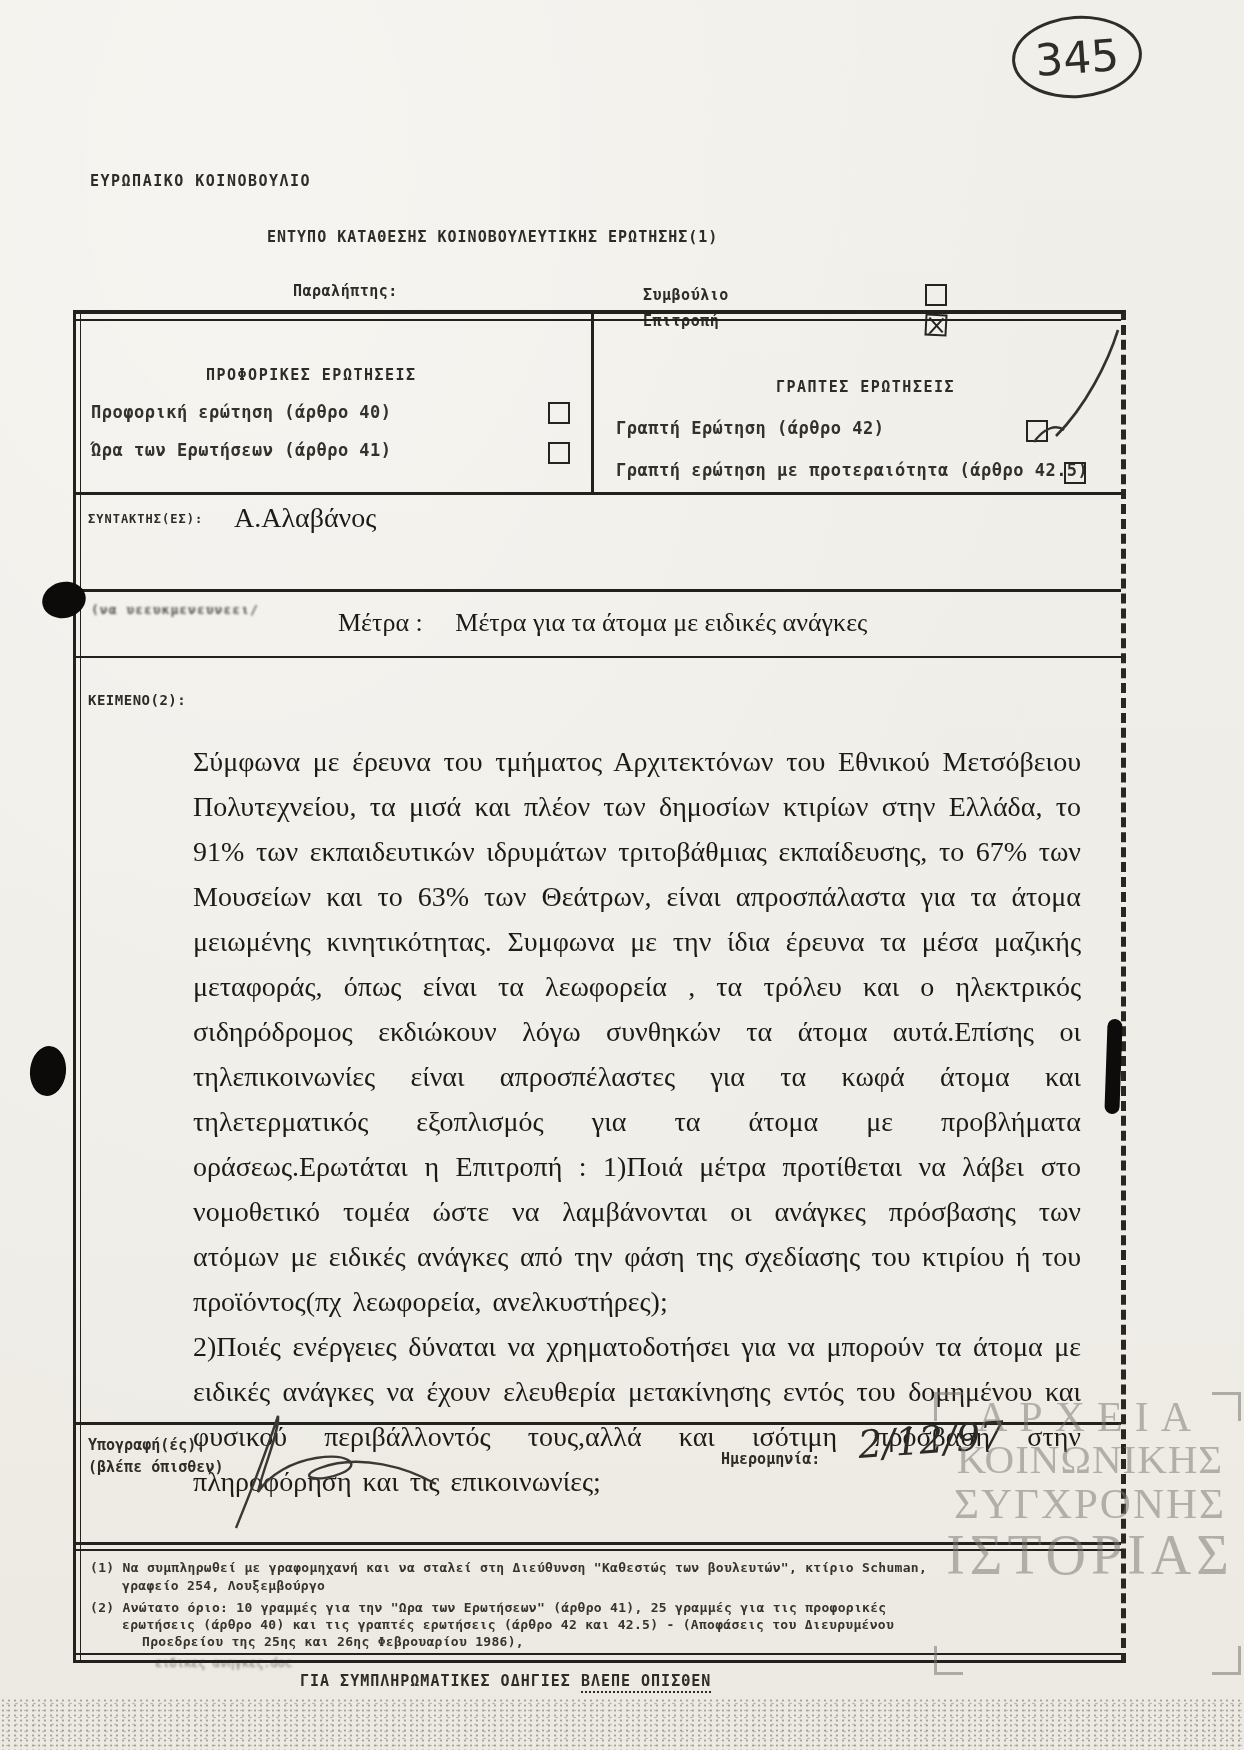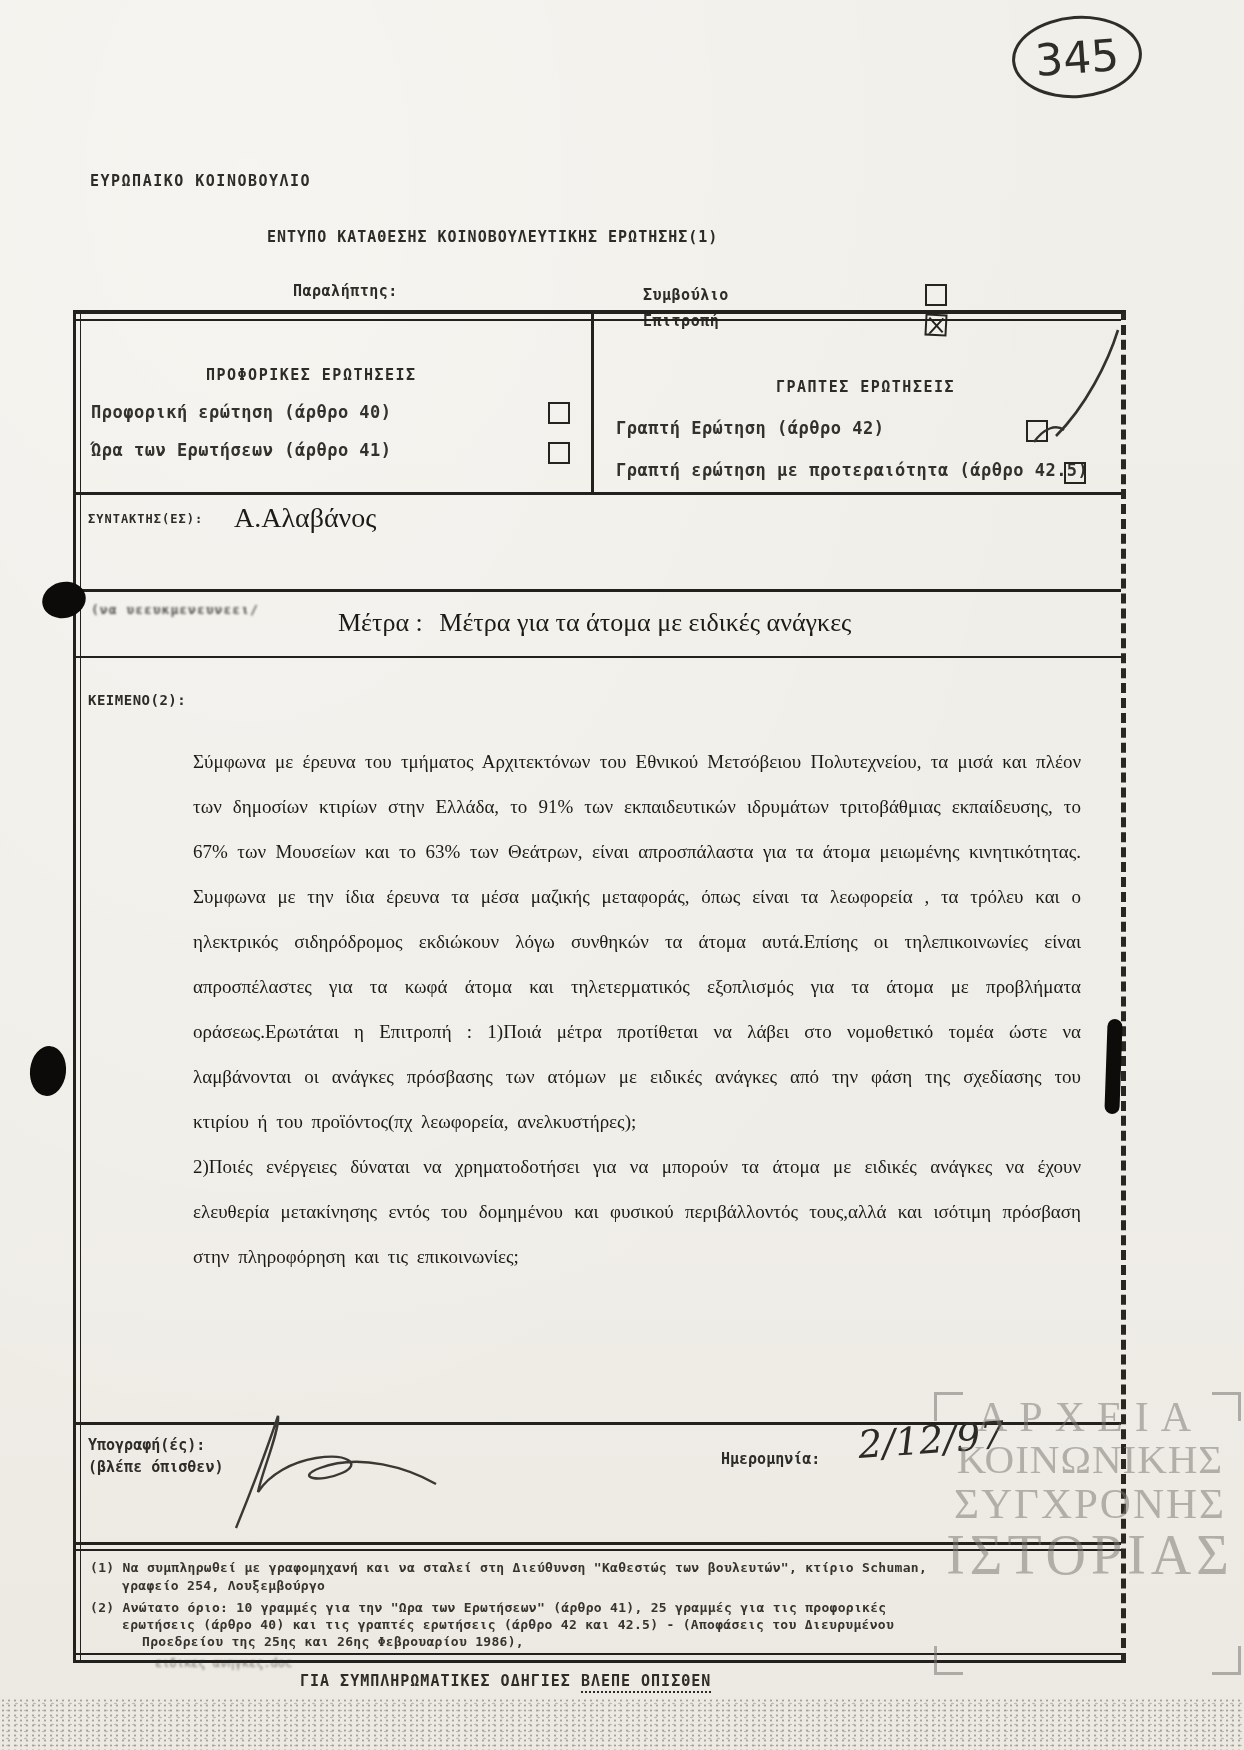--- a/index.html
+++ b/index.html
@@ -35,21 +35,21 @@
     border-right:5px dashed #2a2722;
   }
   .inner-top{position:absolute;left:0;right:0;top:5px;border-top:2px solid #23211d;}
   .inner-bottom{position:absolute;left:0;right:0;bottom:5px;border-top:2px solid #23211d;}
   .inner-left{position:absolute;left:4px;top:0;bottom:0;border-left:1.5px solid #23211d;}
   .col-divider{position:absolute;left:515px;top:0;height:178px;border-left:3px solid #23211d;}
   .qt-header{position:absolute;font-size:15px;letter-spacing:1.5px;}
   .qt-label{position:absolute;font-size:17px;letter-spacing:.5px;font-weight:bold;color:#33312b;}
   .body-text{
     position:absolute;left:117px;top:425px;width:888px;
-    font-size:19px;line-height:45px;color:#17151299;
+    font-size:28px;line-height:45px;color:#17151299;
     color:#1d1b17;text-align:justify;word-spacing:4px;
   }
   .body-text p{margin:0;}
   .fn{position:absolute;font-size:13px;letter-spacing:.3px;font-weight:bold;color:#36342e;white-space:nowrap;}
   .punch{position:absolute;background:#0c0b0a;border-radius:50%;z-index:7;}
   .watermark{position:absolute;left:940px;top:1396px;width:300px;z-index:6;
     color:rgba(122,119,114,.52);font-family:"Liberation Serif","DejaVu Serif",serif;text-align:center;}
   .wm-corner{position:absolute;width:26px;height:26px;z-index:6;}
   .noise-band{
     position:absolute;left:0;top:1698px;width:1244px;height:52px;
@@ -118,21 +118,21 @@
     <div class="hrule" style="left:0;right:0;top:178px;"></div>
 
     <div class="abs tw" style="left:12px;top:198px;font-size:12px;letter-spacing:1px;">ΣΥΝΤΑΚΤΗΣ(ΕΣ):</div>
     <div class="abs serif" style="left:158px;top:188px;font-size:28px;color:#1d1b17;">Α.Αλαβάνος</div>
 
     <div class="hrule" style="left:0;right:0;top:275px;"></div>
 
     <div class="abs tw smudge" style="left:15px;top:288px;font-size:13px;letter-spacing:1px;">(να υεευκμενευνεει/</div>
     <div class="abs serif" style="left:262px;top:294px;font-size:26px;color:#1d1b17;">
       <span>Μέτρα :</span>
-      <span style="margin-left:10px;">Μέτρα για τα άτομα με ειδικές ανάγκες</span>
+      <span style="margin-left:26px;">Μέτρα για τα άτομα με ειδικές ανάγκες</span>
     </div>
     <div class="hrule thin" style="left:0;right:0;top:342px;"></div>
 
     <div class="abs tw" style="left:12px;top:378px;font-size:14px;letter-spacing:.5px;">ΚΕΙΜΕΝΟ(2):</div>
 
     <div class="body-text serif">
       <p>Σύμφωνα με έρευνα του τμήματος Αρχιτεκτόνων του Εθνικού Μετσόβειου Πολυτεχνείου, τα μισά και πλέον των δημοσίων κτιρίων στην Ελλάδα, το 91%  των εκπαιδευτικών ιδρυμάτων τριτοβάθμιας εκπαίδευσης, το 67% των Μουσείων και το 63% των Θεάτρων, είναι απροσπάλαστα για τα άτομα μειωμένης κινητικότητας. Συμφωνα με την ίδια έρευνα τα μέσα μαζικής μεταφοράς, όπως είναι τα λεωφορεία , τα τρόλευ και ο ηλεκτρικός σιδηρόδρομος εκδιώκουν λόγω συνθηκών τα άτομα αυτά.Επίσης οι τηλεπικοινωνίες είναι απροσπέλαστες για τα κωφά άτομα και τηλετερματικός εξοπλισμός για τα άτομα με προβλήματα οράσεως.Ερωτάται η Επιτροπή : 1)Ποιά μέτρα προτίθεται να λάβει στο νομοθετικό τομέα ώστε να λαμβάνονται οι ανάγκες πρόσβασης των ατόμων με ειδικές ανάγκες από  την φάση της σχεδίασης  του κτιρίου ή του προϊόντος(πχ λεωφορεία, ανελκυστήρες);</p>
       <p>2)Ποιές ενέργειες  δύναται να χρηματοδοτήσει για να μπορούν τα άτομα με ειδικές ανάγκες να έχουν ελευθερία μετακίνησης εντός του δομημένου  και φυσικού περιβάλλοντός τους,αλλά και ισότιμη πρόσβαση στην πληροφόρηση και τις επικοινωνίες;</p>
     </div>
 

